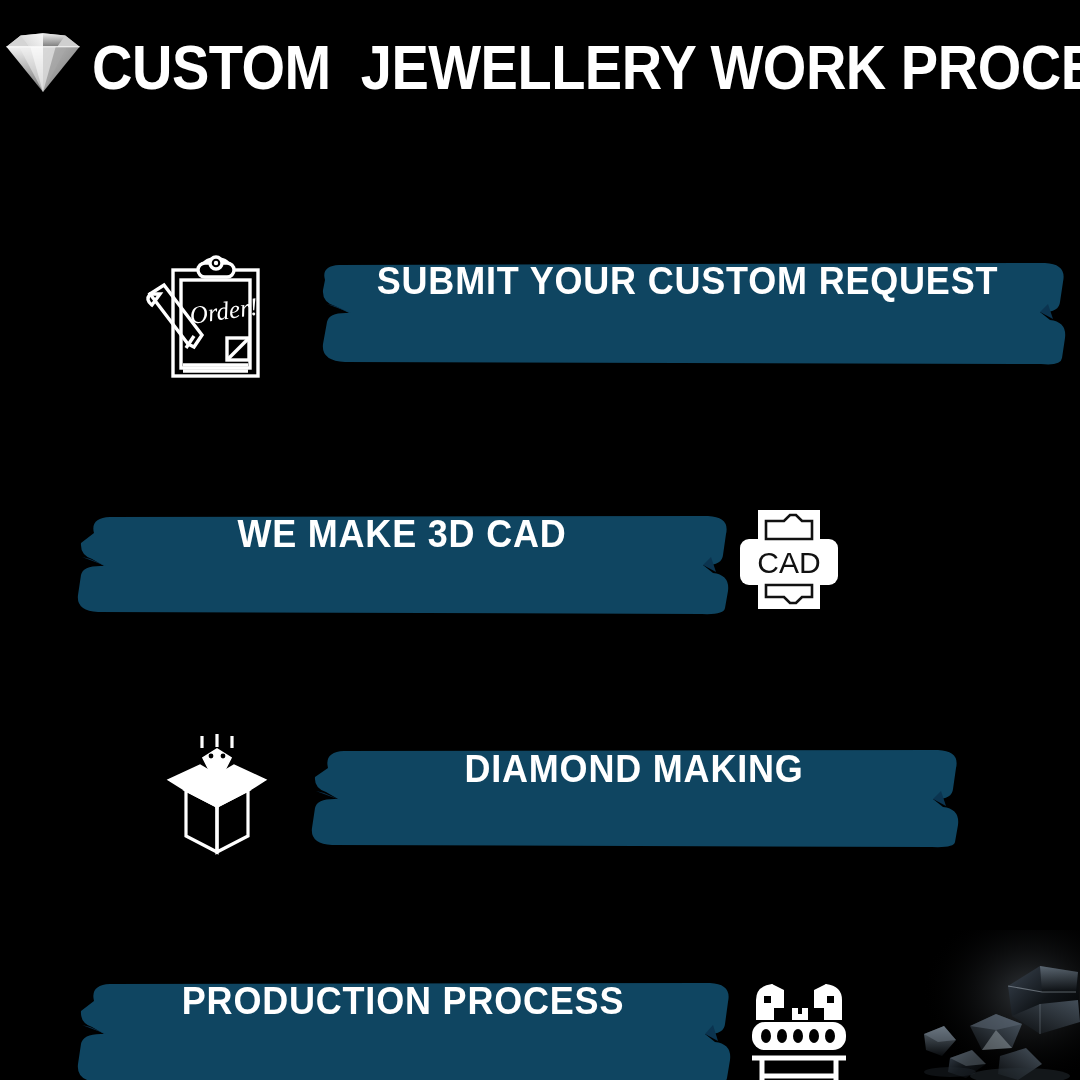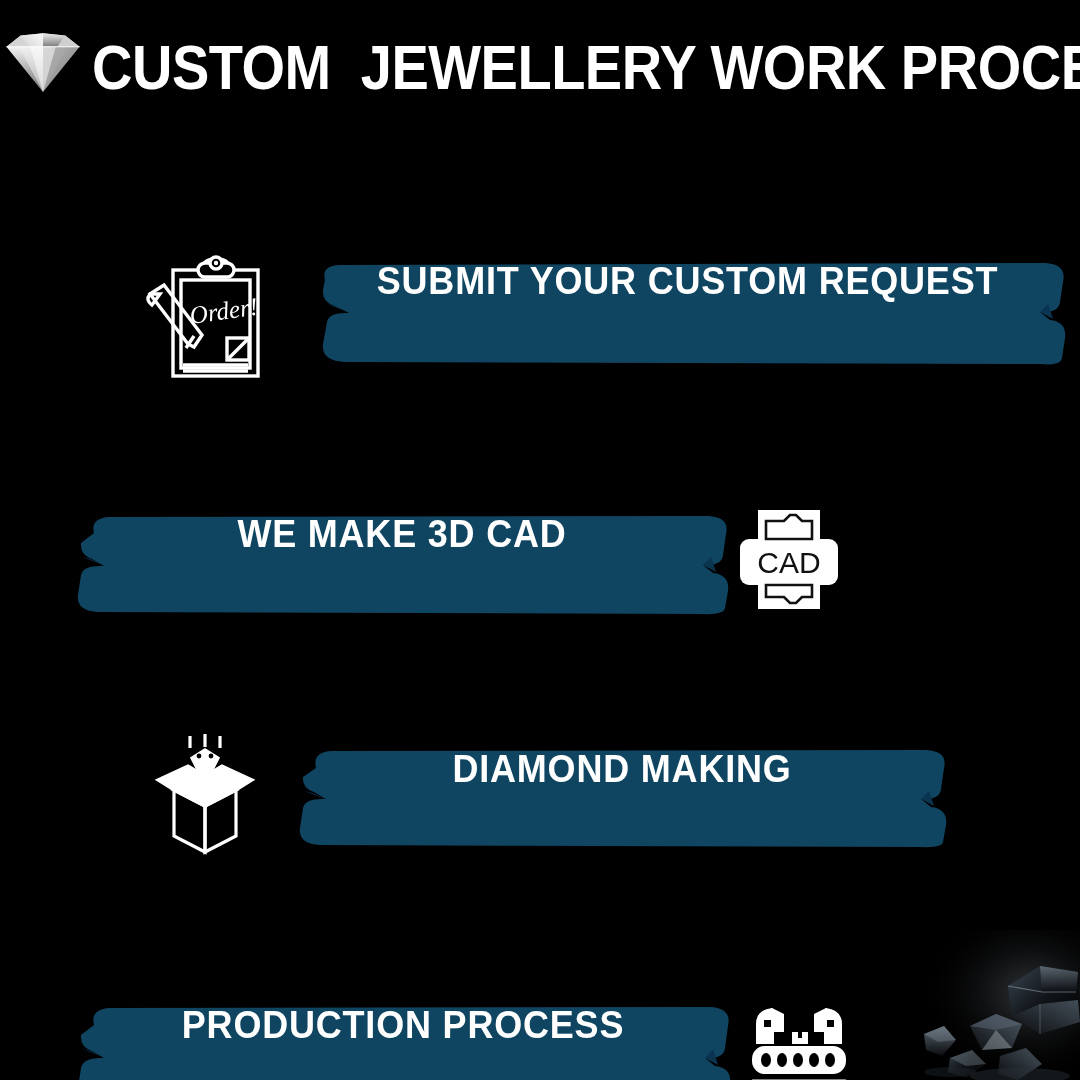--- a/index.html
+++ b/index.html
@@ -172,21 +172,21 @@
       <rect x="4" y="32" width="98" height="46" rx="9" fill="#fff"></rect>
       <g fill="none" stroke="#111" stroke-width="2.6">
         <path d="M30 14 h18 l6 -6 h6 l6 6 h10 v18 h-46 z" fill="#fff"></path>
         <path d="M30 90 h18 l6 6 h6 l6 -6 h10 v-12 h-46 z" fill="#fff"></path>
       </g>
       <text x="53" y="66" text-anchor="middle" font-family="Liberation Sans, sans-serif" font-size="30" fill="#111">CAD</text>
     </svg>
   </div>
 </div>
 
-<div class="row" style="left:4px;top:366px;width:920px;height:126px;">
+<div class="row" style="left:16px;top:366px;width:920px;height:126px;">
 
   <div class="icon-box" style="left:148px;top:366px;width:122px;height:124px;">
     <svg viewBox="0 0 122 124">
       <g fill="none" stroke="#fff" stroke-width="3.2">
         <line x1="38" y1="4" x2="38" y2="16"></line>
         <line x1="53" y1="2" x2="53" y2="15"></line>
         <line x1="68" y1="4" x2="68" y2="16"></line>
 
         <path d="M22 58 L53 74 L53 120 L22 104 Z"></path>
         <path d="M84 58 L53 74 L53 120 L84 104 Z"></path>
@@ -212,21 +212,21 @@
           Q656 61 654 77 L651 94 Q650 100 628 99 L28 97 Q6 96 8 80 L11 60
           Q13 50 34 51 L22 44 Q10 40 11 29 Z"></path>
         <path fill="#0b3450" d="M12 43 L36 52 L20 45 Z"></path>
         <path fill="#0b3450" d="M637 43 L629 51 L642 58 Z"></path>
       </svg>
     </div>
     <div class="label">DIAMOND MAKING</div>
   </div>
 </div>
 
-<div class="row" style="left:0;top:496px;width:896px;height:130px;">
+<div class="row" style="left:0;top:472px;width:896px;height:130px;">
 
   <div class="banner" style="left:72px;top:508px;width:662px;height:106px;">
     <div class="brush">
       <svg viewBox="0 0 662 106" preserveAspectRatio="none">
         <path fill="#0f4561" d="
           M22 21 Q18 5 38 4 L638 3 Q660 4 656 22 L653 44 Q652 55 633 54 L643 62
           Q660 64 658 80 L655 98 Q654 106 632 104 L26 102 Q4 101 6 84 L9 64
           Q11 53 32 54 L20 47 Q8 43 9 31 Z"></path>
         <path fill="#0b3450" d="M10 45 L34 54 L18 47 Z"></path>
         <path fill="#0b3450" d="M641 45 L633 54 L646 61 Z"></path>

